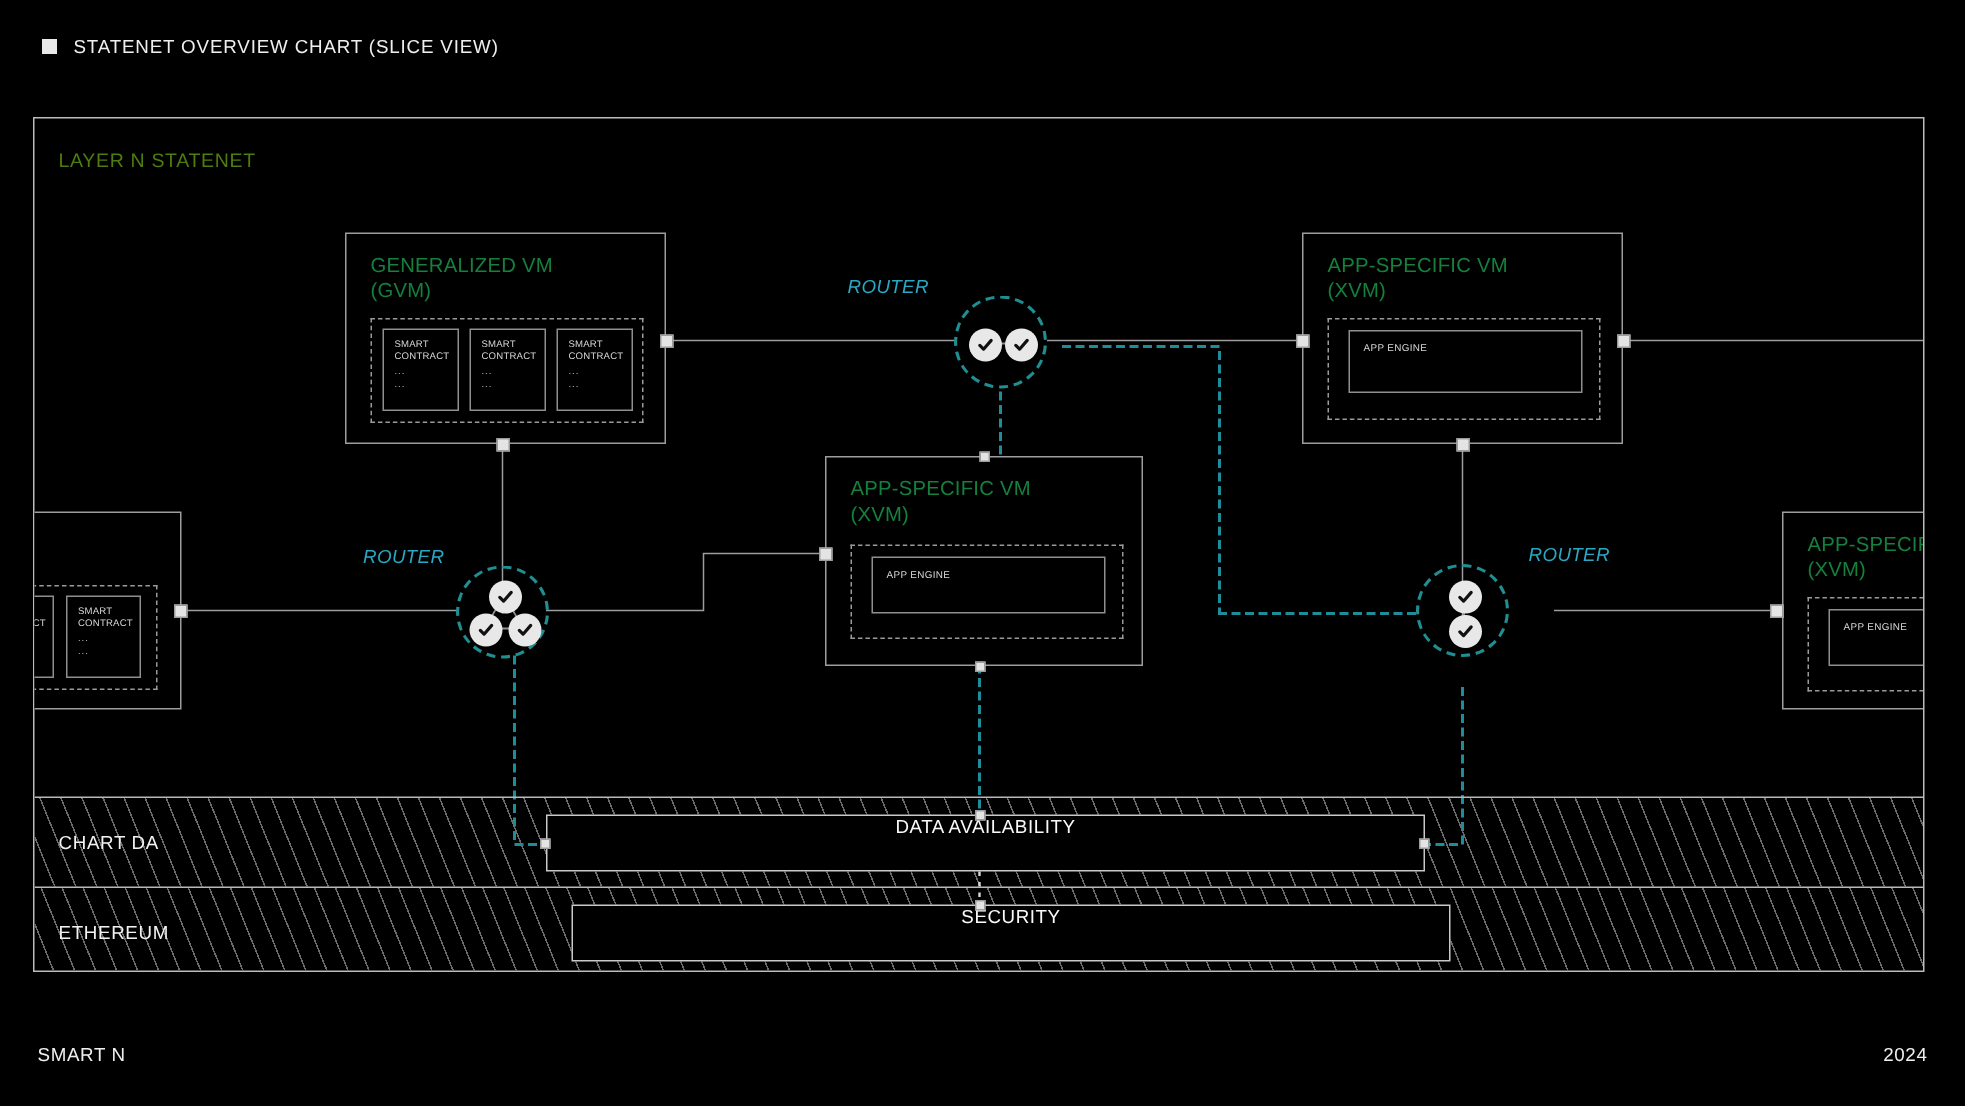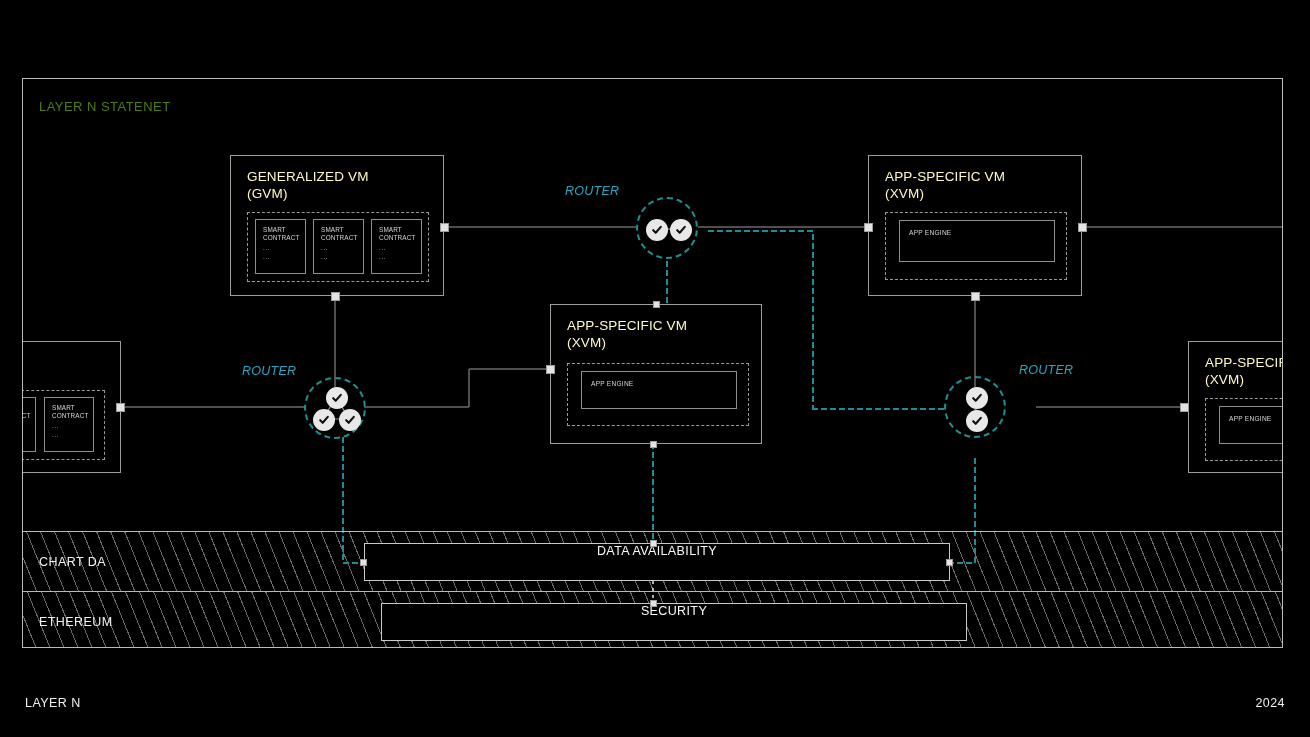--- a/index.html
+++ b/index.html
@@ -17,21 +17,21 @@
   #header .txt{font-size:12.5px;letter-spacing:.045em;color:#efefef;white-space:nowrap;}
 
   
   #panel{position:absolute;left:22px;top:78px;width:1261px;height:570px;
          border:1px solid #bcbcbc;box-sizing:border-box;overflow:hidden;}
   #panel-title{position:absolute;left:16px;top:20px;font-size:13px;letter-spacing:.035em;color:#4d7c0f;}
 
   
   .node{position:absolute;border:1px solid #9d9d9d;box-sizing:border-box;background:#000;}
   .node .title{position:absolute;left:16px;top:13px;font-size:13.5px;line-height:16.5px;
-                color:#fef9c3;letter-spacing:.012em;white-space:pre;}
+                color:#15803d;letter-spacing:.012em;white-space:pre;}
   .dashbox{position:absolute;border:1px dashed #9a9a9a;box-sizing:border-box;}
   .inner{position:absolute;border:1px solid #8f8f8f;box-sizing:border-box;background:#000;}
   .sc-label{position:absolute;left:7px;top:6px;font-size:6.4px;line-height:8.4px;
             letter-spacing:.02em;color:#d6d6d6;white-space:pre;}
   .appengine{position:absolute;left:9px;top:8px;font-size:6.6px;letter-spacing:.035em;color:#d6d6d6;}
   .scdots{position:absolute;left:7px;font-size:6.4px;line-height:7px;color:#bdbdbd;letter-spacing:.6px;}
 
   
   .jn{position:absolute;width:9px;height:9px;background:#e4e4e4;border:1px solid #9d9d9d;
       box-sizing:border-box;}
@@ -59,20 +59,24 @@
   #footer-left{position:absolute;left:25px;top:696px;font-size:12.5px;letter-spacing:.035em;color:#efefef;}
   #footer-right{position:absolute;right:25px;top:696px;font-size:12.5px;letter-spacing:.035em;color:#efefef;text-align:center;}
 
   svg.wires{position:absolute;left:0;top:0;width:1261px;height:570px;overflow:visible;pointer-events:none;}
 </style>
 </head>
 <body>
 
 <div class="stage">
 
+  <div id="header">
+    <span class="sq"></span>
+    <span class="txt">STATENET OVERVIEW CHART (SLICE VIEW)</span>
+  </div>
 
   <div id="panel">
     <div id="panel-title">LAYER N STATENET</div>
 
     <svg class="wires">
       <g stroke="#9d9d9d" stroke-width="1" fill="none">
 
         <line x1="421" y1="148" x2="613" y2="148"></line>
 
         <line x1="675" y1="148" x2="845" y2="148"></line>
@@ -257,16 +261,16 @@
       <span>SECURITY</span>
     </div>
     <div class="jn sm" style="left:627px;top:521px;"></div>
 
     <svg class="wires">
       <line x1="630" y1="502" x2="630" y2="524" stroke="#d8d8d8" stroke-width="1.6" stroke-dasharray="3 4"></line>
     </svg>
 
   </div>
 
-  <div id="footer-left">LAYER N</div>
+  <div id="footer-left">SMART N</div>
   <div id="footer-right">2024</div>
 
 </div>
 
 </body></html>

